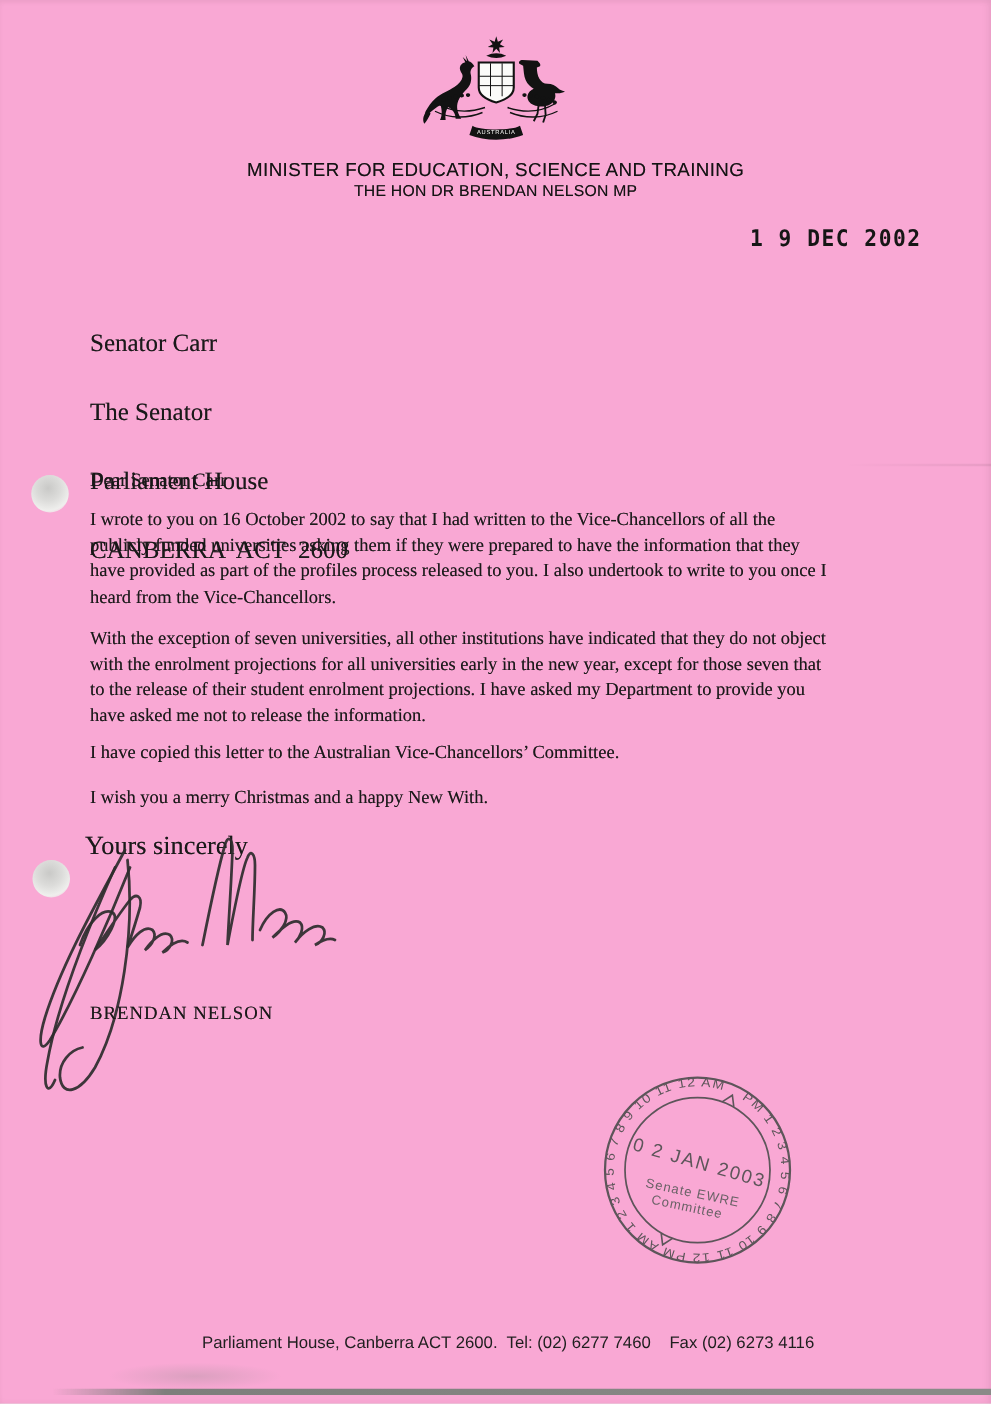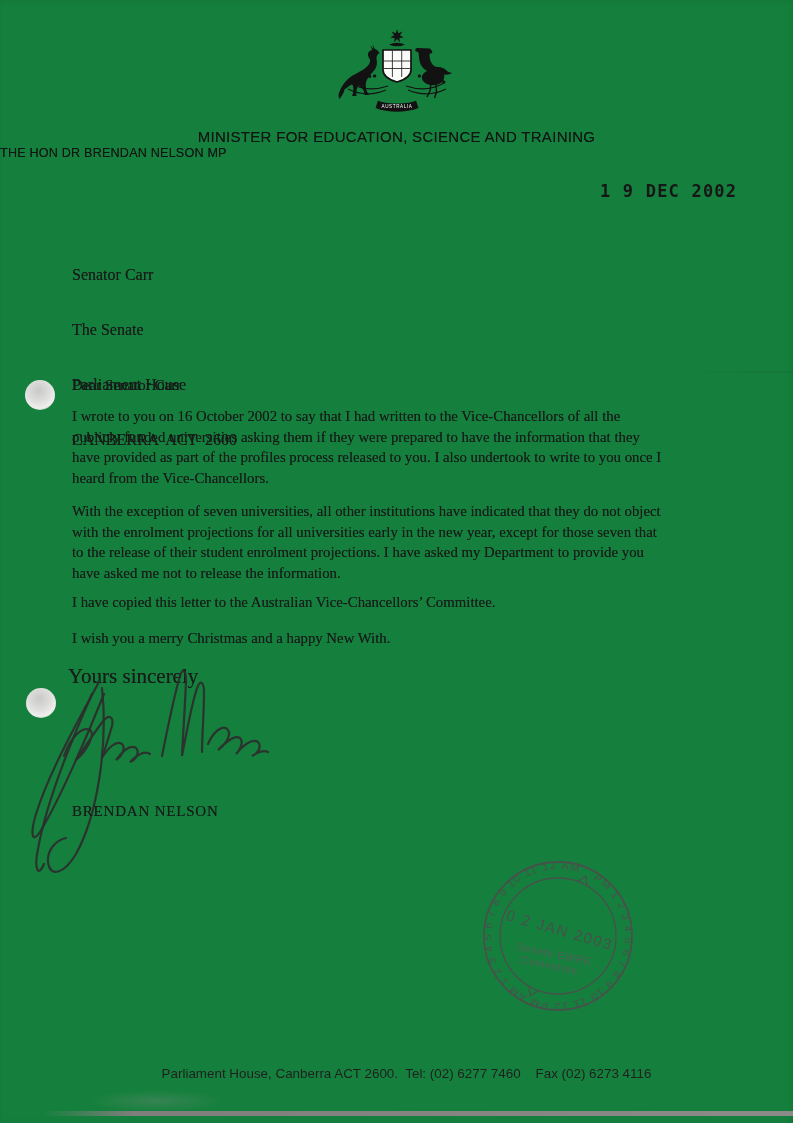--- a/index.html
+++ b/index.html
@@ -1,34 +1,34 @@
 <!DOCTYPE html>
 <html><head>
 <meta charset="utf-8">
 <style>
   html,body{margin:0;padding:0;background:#e8e8e6;}
   .page{
     position:relative; width:793px; height:1123px; margin:0 auto;
-    background:#15803d; overflow:hidden;
+    background:#f9a8d4; overflow:hidden;
     font-family:"Liberation Serif", serif; color:#1a1a1a;
     box-shadow:inset -3px 0 6px rgba(0,0,0,0.05), inset 0 2px 4px rgba(0,0,0,0.03);
   }
   .ink{ text-shadow:0 0 .4px rgba(0,0,0,.5); }
   
   .crest{ position:absolute; left:336px; top:28px; width:122px; height:88px; }
   .lh-title{ position:absolute; left:0; right:0; top:128px; text-align:center;
     font-family:"Liberation Sans", sans-serif; font-size:15px; letter-spacing:.3px; color:#141414; }
-  .lh-sub{ position:absolute; left:0; right:0; top:146px; text-align:left;
+  .lh-sub{ position:absolute; left:0; right:0; top:146px; text-align:center;
     font-family:"Liberation Sans", sans-serif; font-size:12.6px; letter-spacing:.2px; color:#141414; }
   
   .datestamp{ position:absolute; left:600px; top:181px;
     font-family:"DejaVu Sans Mono", monospace; font-weight:700; font-size:17px;
     letter-spacing:1.2px; color:#161616; transform:scaleY(1.08); white-space:pre; }
   
-  .addr{ position:absolute; left:72px; top:229px; font-size:16px; line-height:18.4px; white-space:pre; }
+  .addr{ position:absolute; left:72px; top:229px; font-size:20px; line-height:18.4px; white-space:pre; }
   .salutation{ position:absolute; left:72px; top:377px; font-size:15px; }
   .para{ position:absolute; left:72px; font-size:14.8px; line-height:20.7px; }
   .para div{ white-space:nowrap; }
   .p1{ top:406px; } .p2{ top:501px; } .p3{ top:592px; } .p4{ top:628px; }
   .closing{ position:absolute; left:68px; top:664px; font-size:21px; }
   .signame{ position:absolute; left:72px; top:803px; font-size:15px; letter-spacing:.8px; }
   .sig{ position:absolute; left:12px; top:664px; width:258px; height:222px; }
   .sig path{ fill:none; stroke:#2d2d2d; stroke-width:2.2; stroke-linecap:round; opacity:.92; }
   
   .stamp{ position:absolute; left:470px; top:848px; width:176px; height:176px; opacity:.9; }
@@ -82,21 +82,21 @@
     <text x="61" y="79.6" text-anchor="middle" font-family="Liberation Sans, sans-serif" font-size="4.6" letter-spacing=".6" fill="#fbfbf9">AUSTRALIA</text>
   </svg>
 
   <div class="lh-title ink">MINISTER FOR EDUCATION, SCIENCE AND TRAINING</div>
   <div class="lh-sub ink">THE HON DR BRENDAN NELSON MP</div>
 
   <div class="datestamp">1 9 DEC 2002</div>
 
   <div class="addr ink">
     <div>Senator Carr</div>
-    <div>The Senate</div>
+    <div>The Senator</div>
     <div>Parliament House</div>
     <div>CANBERRA  ACT  2600</div>
   </div>
 
   <div class="salutation ink">Dear Senator Carr</div>
 
   <div class="para p1 ink">
     <div>I wrote to you on 16 October 2002 to say that I had written to the Vice-Chancellors of all the</div>
     <div>publicly funded universities asking them if they were prepared to have the information that they</div>
     <div>have provided as part of the profiles process released to you. I also undertook to write to you once I</div>

